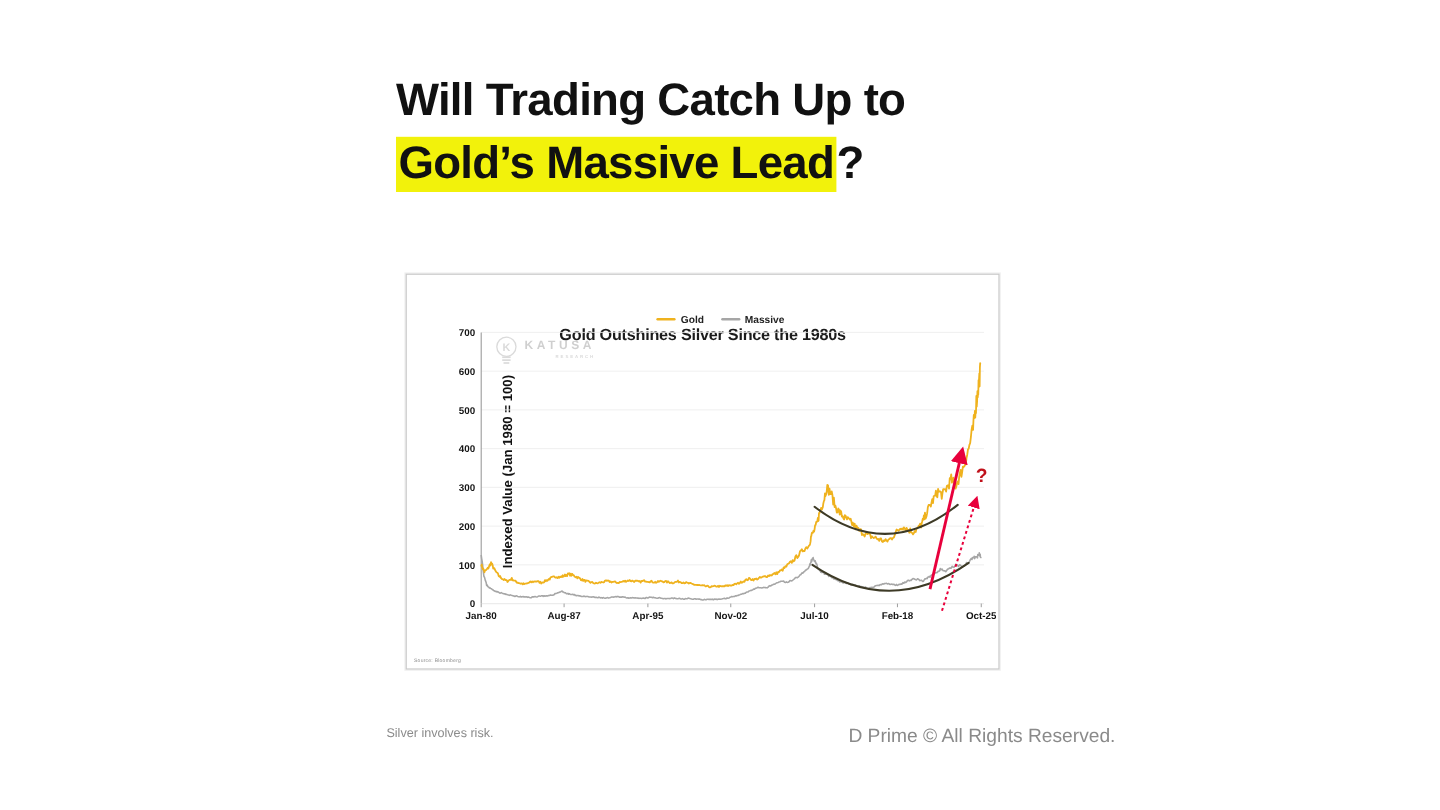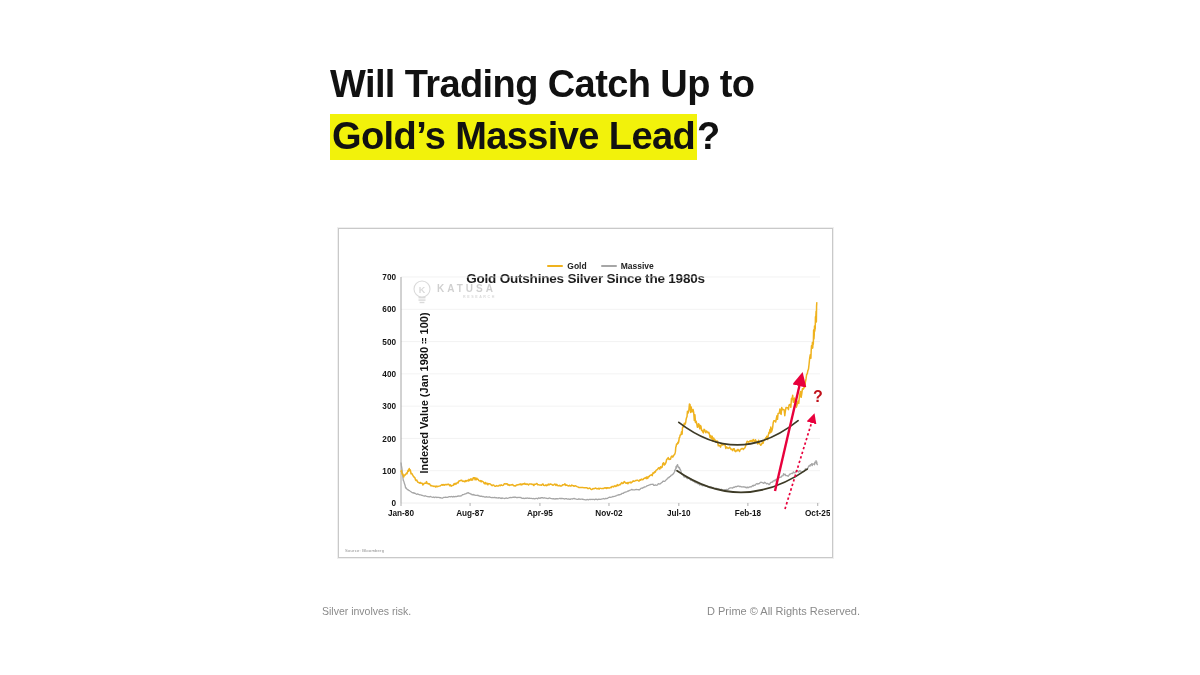--- a/index.html
+++ b/index.html
@@ -131,21 +131,21 @@
     position: absolute;
     left: 322px;
     top: 605px;
     font-size: 10.5px;
     color: #8a8a8a;
   }
   .footer-right {
     position: absolute;
     left: 707px;
     top: 605px;
-    font-size: 11px;
+    font-size: 16px;
     color: #8a8a8a;
   }
 
   svg { display: block; }
   .tick-label { font-family: "Liberation Sans", sans-serif; font-weight: bold; fill: #151515; }
 </style>
 </head>
 <body>
 
 <div id="page">

